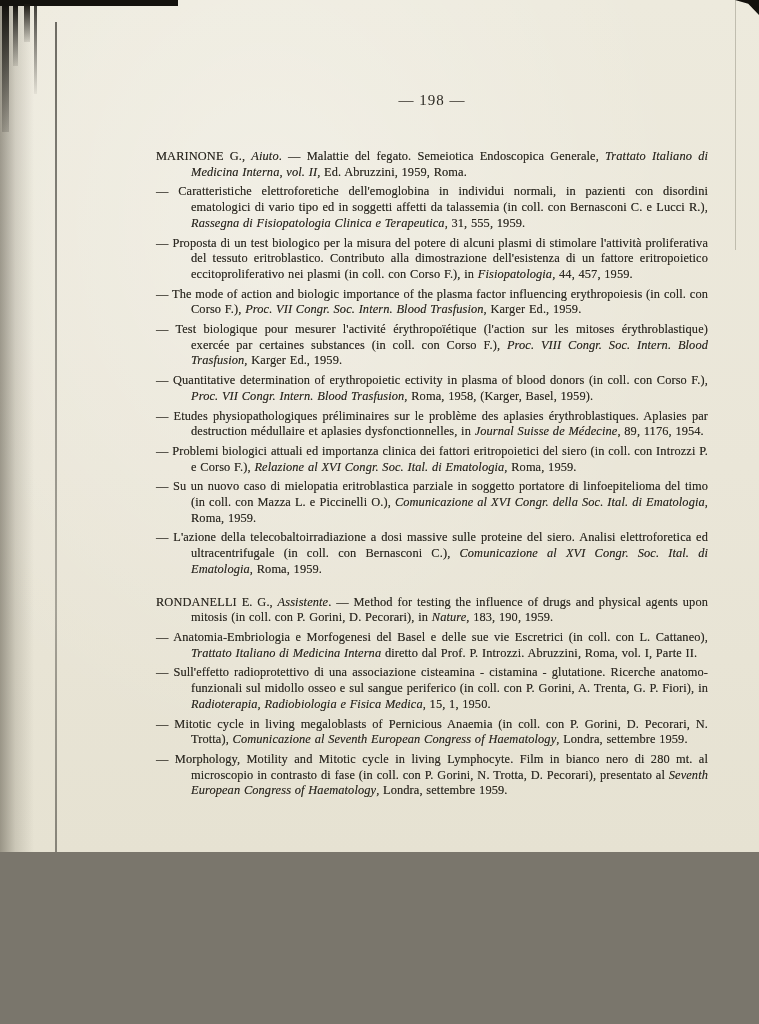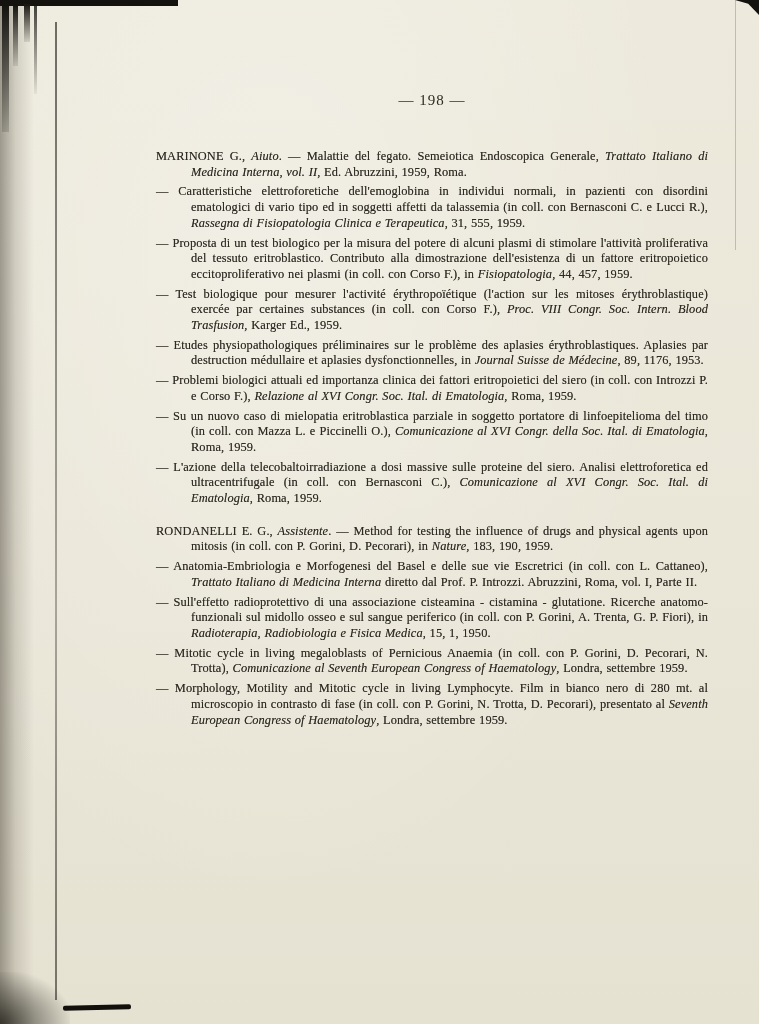--- a/index.html
+++ b/index.html
@@ -1,19 +1,19 @@
 <!DOCTYPE html>
 <html><head>
 <meta charset="utf-8">
 <style>
   html, body { margin: 0; padding: 0; background: #7a766c; }
   .page {
     position: relative;
     width: 759px;
-    height: 1024px;
+    height: 852px;
     overflow: hidden;
     background:
       radial-gradient(ellipse at 35% 25%, rgba(255,255,255,0.28), transparent 60%),
       linear-gradient(180deg, #edeadd 0%, #eae6d8 55%, #e6e2d2 100%);
     font-family: "Liberation Serif", "DejaVu Serif", serif;
     color: #2d2a23;
   }
   .content {
     position: absolute;
     left: 152px;
@@ -95,22 +95,24 @@
   <div class="bottom-left-smudge"></div>
   <div class="bottom-mark"></div>
 
   <div class="content">
     <p class="page-number">— 198 —</p>
     <div id="bibliography">
         <div class="bib-block">
           <p class="entry"><span>MARINONE G., </span><em>Aiuto</em><span>. — Malattie del fegato. Semeiotica Endoscopica Generale, </span><em>Trattato Italiano di Medicina Interna, vol. II</em><span>, Ed. Abruzzini, 1959, Roma.</span></p>
           <p class="entry"><span>— Caratteristiche elettroforetiche dell'emoglobina in individui normali, in pazienti con disordini ematologici di vario tipo ed in soggetti affetti da talassemia (in coll. con Bernasconi C. e Lucci R.), </span><em>Rassegna di Fisiopatologia Clinica e Terapeutica</em><span>, 31, 555, 1959.</span></p>
           <p class="entry"><span>— Proposta di un test biologico per la misura del potere di alcuni plasmi di stimolare l'attività proliferativa del tessuto eritroblastico. Contributo alla dimostrazione dell'esistenza di un fattore eritropoietico eccitoproliferativo nei plasmi (in coll. con Corso F.), in </span><em>Fisiopatologia</em><span>, 44, 457, 1959.</span></p>
+          <p class="entry"><span>— The mode of action and biologic importance of the plasma factor influencing erythropoiesis (in coll. con Corso F.), </span><em>Proc. VII Congr. Soc. Intern. Blood Trasfusion</em><span>, Karger Ed., 1959.</span></p>
           <p class="entry"><span>— Test biologique pour mesurer l'activité érythropoïétique (l'action sur les mitoses érythroblastique) exercée par certaines substances (in coll. con Corso F.), </span><em>Proc. VIII Congr. Soc. Intern. Blood Trasfusion</em><span>, Karger Ed., 1959.</span></p>
-          <p class="entry"><span>— Etudes physiopathologiques préliminaires sur le problème des aplasies érythroblastiques. Aplasies par destruction médullaire et aplasies dysfonctionnelles, in </span><em>Journal Suisse de Médecine</em><span>, 89, 1176, 1953.</span></p>
+          <p class="entry"><span>— Quantitative determination of erythropoietic ectivity in plasma of blood donors (in coll. con Corso F.), </span><em>Proc. VII Congr. Intern. Blood Trasfusion</em><span>, Roma, 1958, (Karger, Basel, 1959).</span></p>
+          <p class="entry"><span>— Etudes physiopathologiques préliminaires sur le problème des aplasies érythroblastiques. Aplasies par destruction médullaire et aplasies dysfonctionnelles, in </span><em>Journal Suisse de Médecine</em><span>, 89, 1176, 1954.</span></p>
           <p class="entry"><span>— Problemi biologici attuali ed importanza clinica dei fattori eritropoietici del siero (in coll. con Introzzi P. e Corso F.), </span><em>Relazione al XVI Congr. Soc. Ital. di Ematologia</em><span>, Roma, 1959.</span></p>
           <p class="entry"><span>— Su un nuovo caso di mielopatia eritroblastica parziale in soggetto portatore di linfoepitelioma del timo (in coll. con Mazza L. e Piccinelli O.), </span><em>Comunicazione al XVI Congr. della Soc. Ital. di Ematologia</em><span>, Roma, 1959.</span></p>
           <p class="entry"><span>— L'azione della telecobaltoirradiazione a dosi massive sulle proteine del siero. Analisi elettroforetica ed ultracentrifugale (in coll. con Bernasconi C.), </span><em>Comunicazione al XVI Congr. Soc. Ital. di Ematologia</em><span>, Roma, 1959.</span></p>
         </div>
         <div class="bib-block">
           <p class="entry"><span>RONDANELLI E. G., </span><em>Assistente</em><span>. — Method for testing the influence of drugs and physical agents upon mitosis (in coll. con P. Gorini, D. Pecorari), in </span><em>Nature</em><span>, 183, 190, 1959.</span></p>
           <p class="entry"><span>— Anatomia-Embriologia e Morfogenesi del Basel e delle sue vie Escretrici (in coll. con L. Cattaneo), </span><em>Trattato Italiano di Medicina Interna</em><span> diretto dal Prof. P. Introzzi. Abruzzini, Roma, vol. I, Parte II.</span></p>
           <p class="entry"><span>— Sull'effetto radioprotettivo di una associazione cisteamina - cistamina - glutatione. Ricerche anatomo-funzionali sul midollo osseo e sul sangue periferico (in coll. con P. Gorini, A. Trenta, G. P. Fiori), in </span><em>Radioterapia, Radiobiologia e Fisica Medica</em><span>, 15, 1, 1950.</span></p>
           <p class="entry"><span>— Mitotic cycle in living megaloblasts of Pernicious Anaemia (in coll. con P. Gorini, D. Pecorari, N. Trotta), </span><em>Comunicazione al Seventh European Congress of Haematology</em><span>, Londra, settembre 1959.</span></p>
           <p class="entry"><span>— Morphology, Motility and Mitotic cycle in living Lymphocyte. Film in bianco nero di 280 mt. al microscopio in contrasto di fase (in coll. con P. Gorini, N. Trotta, D. Pecorari), presentato al </span><em>Seventh European Congress of Haematology</em><span>, Londra, settembre 1959.</span></p>

